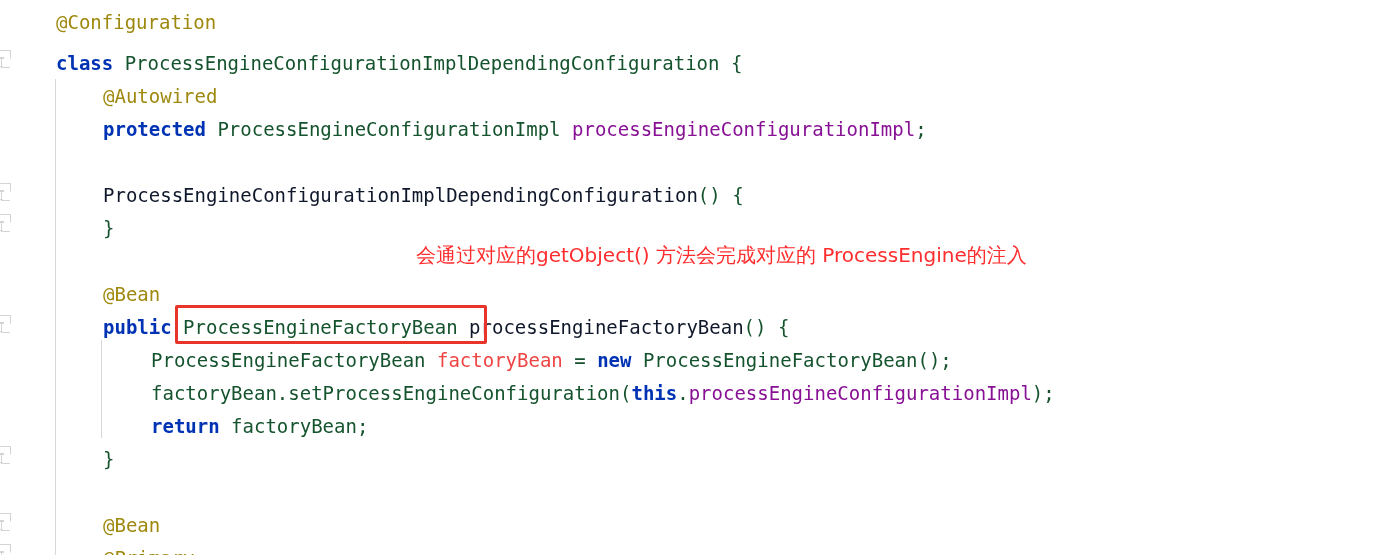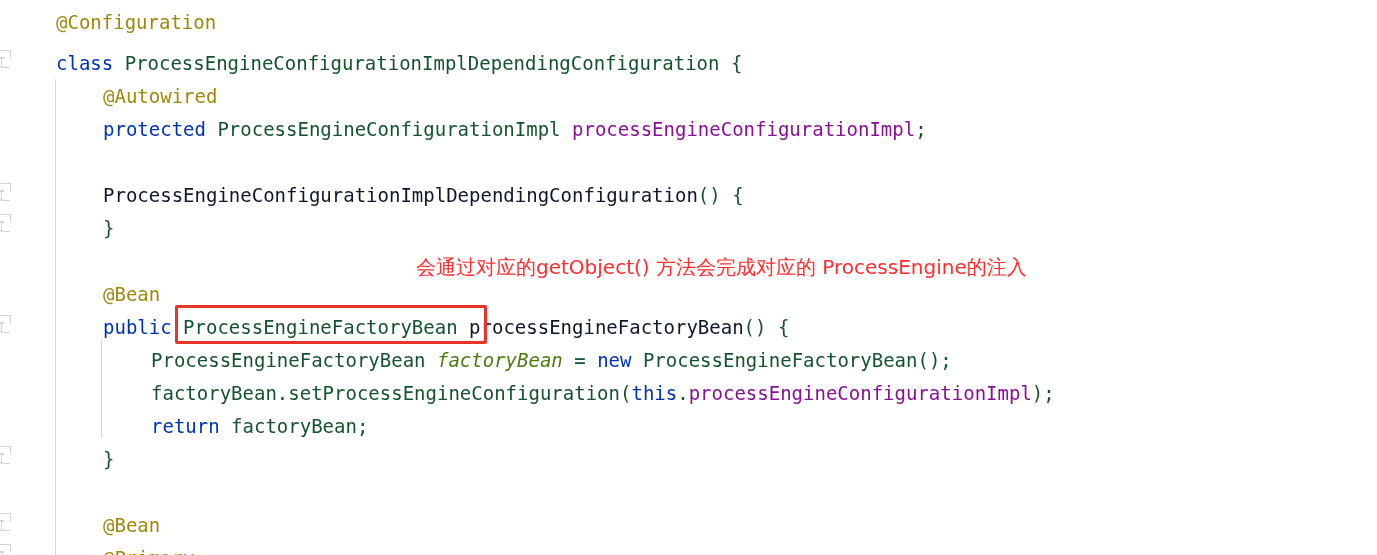--- a/index.html
+++ b/index.html
@@ -81,46 +81,45 @@
     white-space: pre;
   }
   .line {
     position: absolute;
     left: 0;
     white-space: pre;
     height: 32.6px;
     line-height: 32.6px;
   }
 
-  .tok-kw       { color: #0033b3; }
+  .tok-kw       { color: #0033b3; font-weight: bold; }
   .tok-ann      { color: #9e880d; }
   .tok-plain    { color: #14532d; }
   .tok-field    { color: #871094; }
   .tok-method   { color: #0f172a; }
-  .tok-local    { color: #4d7c0f; font-style: italic; }
+  .tok-local    { color: #ef4444; }
 
   
   .redbox {
     position: absolute;
     border: 3px solid #e8342a;
     border-radius: 2px;
     box-sizing: border-box;
     background: transparent;
     pointer-events: none;
   }
 
   
   .annotation {
     position: absolute;
     color: #ff2d2d;
     font-family: "DejaVu Sans", "Liberation Sans", sans-serif;
     font-size: 20px;
     line-height: 26px;
     white-space: pre;
-    margin-top: 12px;
   }
 </style>
 </head>
 <body>
 
 <div id="editor">
 
   <div class="gutter"></div>
   <div id="gutter-icons">
       <div class="gutter-icon bean" style="top: 50px;"></div>

